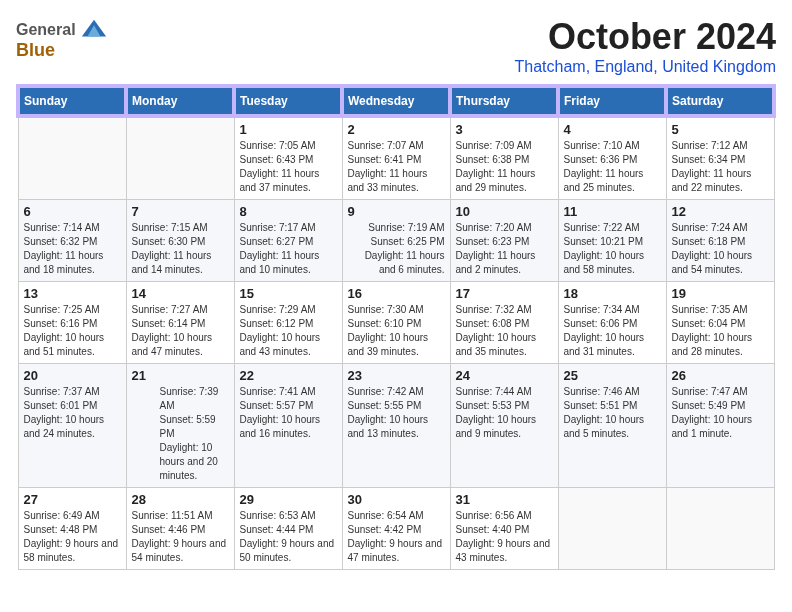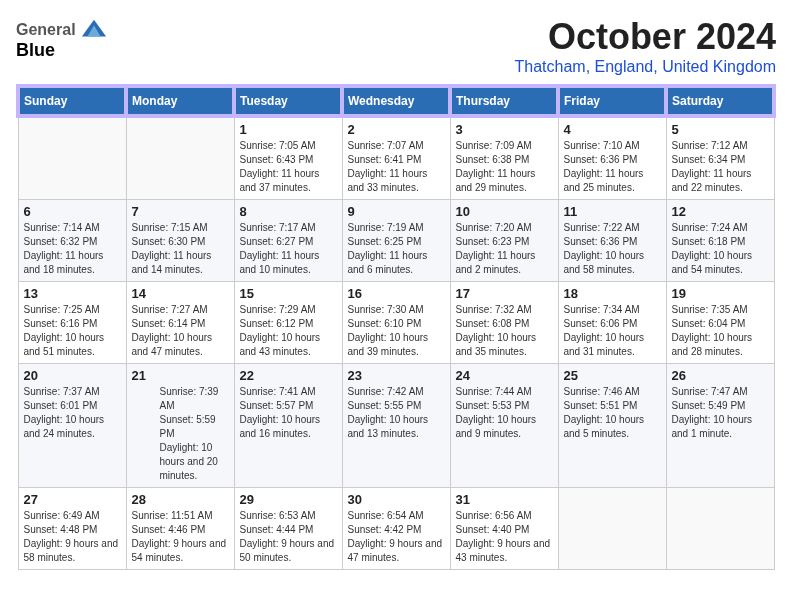--- a/index.html
+++ b/index.html
@@ -93,21 +93,21 @@
 <div class="header">
   <div class="logo">
     <div>
       <div style="display:flex; align-items:center; gap:2px;">
         <span class="logo-general">General</span>
         <svg class="logo-icon" viewBox="0 0 30 30" xmlns="http://www.w3.org/2000/svg">
           <polygon points="2,22 15,4 28,22" fill="#2a6db5"></polygon>
           <polygon points="8,22 15,10 22,22" fill="#6aabdb"></polygon>
         </svg>
       </div>
-      <span class="logo-blue" style="display:block; font-size:18px; color:#000000; font-weight:bold; margin-top:-4px;">Blue</span>
+      <span class="logo-blue" style="display:block; font-size:18px; color:#a16207; font-weight:bold; margin-top:-4px;">Blue</span>
     </div>
   </div>
   <div class="title-block">
     <div class="month-title">October 2024</div>
     <div class="location-title">Thatcham, England, United Kingdom</div>
   </div>
 </div>
 
 <table>
   <thead>
@@ -170,34 +170,34 @@
 Daylight: 11 hours and 14 minutes.</div>
         </td>
         <td>
           <span class="day-number">8</span>
           <div class="cell-content" style="white-space: pre-line;">Sunrise: 7:17 AM
 Sunset: 6:27 PM
 Daylight: 11 hours and 10 minutes.</div>
         </td>
         <td>
           <span class="day-number">9</span>
-          <div class="cell-content" style="white-space: pre-line;">Sunrise: 7:19 AM
+          <div class="cell-content" style="white-space: pre-line; text-align: right;">Sunrise: 7:19 AM
 Sunset: 6:25 PM
 Daylight: 11 hours and 6 minutes.</div>
         </td>
         <td>
           <span class="day-number">10</span>
           <div class="cell-content" style="white-space: pre-line;">Sunrise: 7:20 AM
 Sunset: 6:23 PM
 Daylight: 11 hours and 2 minutes.</div>
         </td>
         <td>
           <span class="day-number">11</span>
           <div class="cell-content" style="white-space: pre-line;">Sunrise: 7:22 AM
-Sunset: 6:36 PM
+Sunset: 10:21 PM
 Daylight: 10 hours and 58 minutes.</div>
         </td>
         <td>
           <span class="day-number">12</span>
           <div class="cell-content" style="white-space: pre-line;">Sunrise: 7:24 AM
 Sunset: 6:18 PM
 Daylight: 10 hours and 54 minutes.</div>
         </td>
       </tr>
       <tr>

